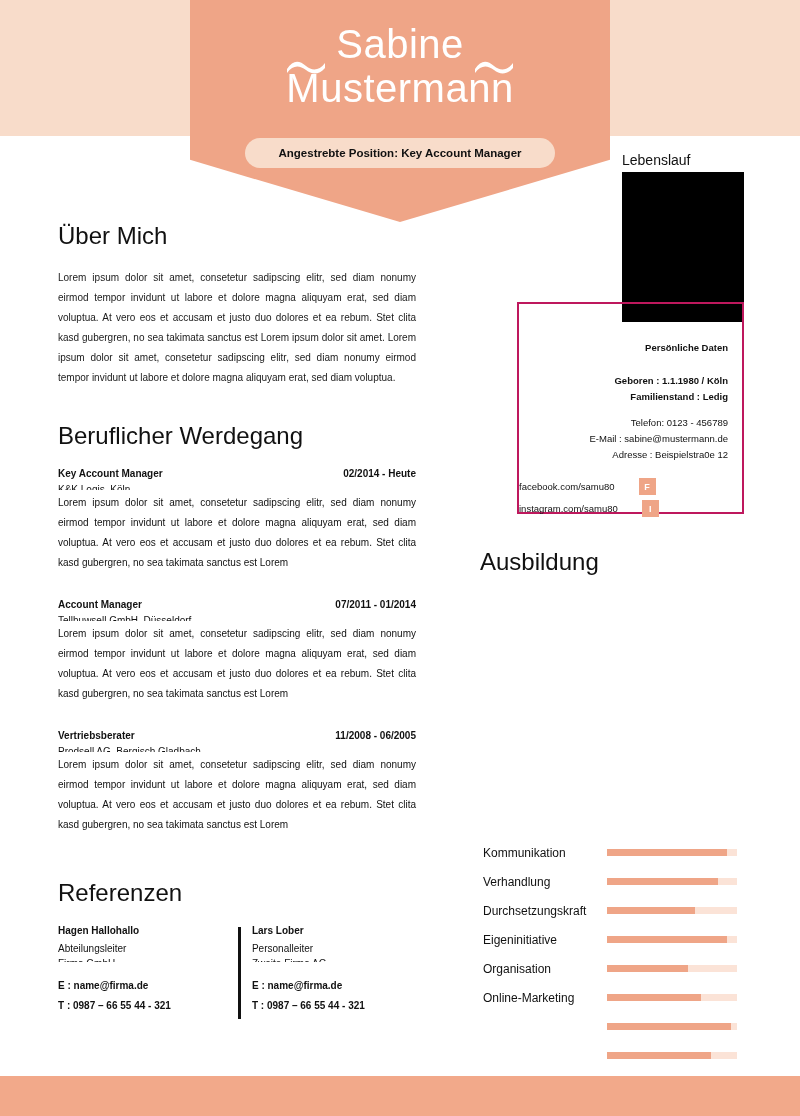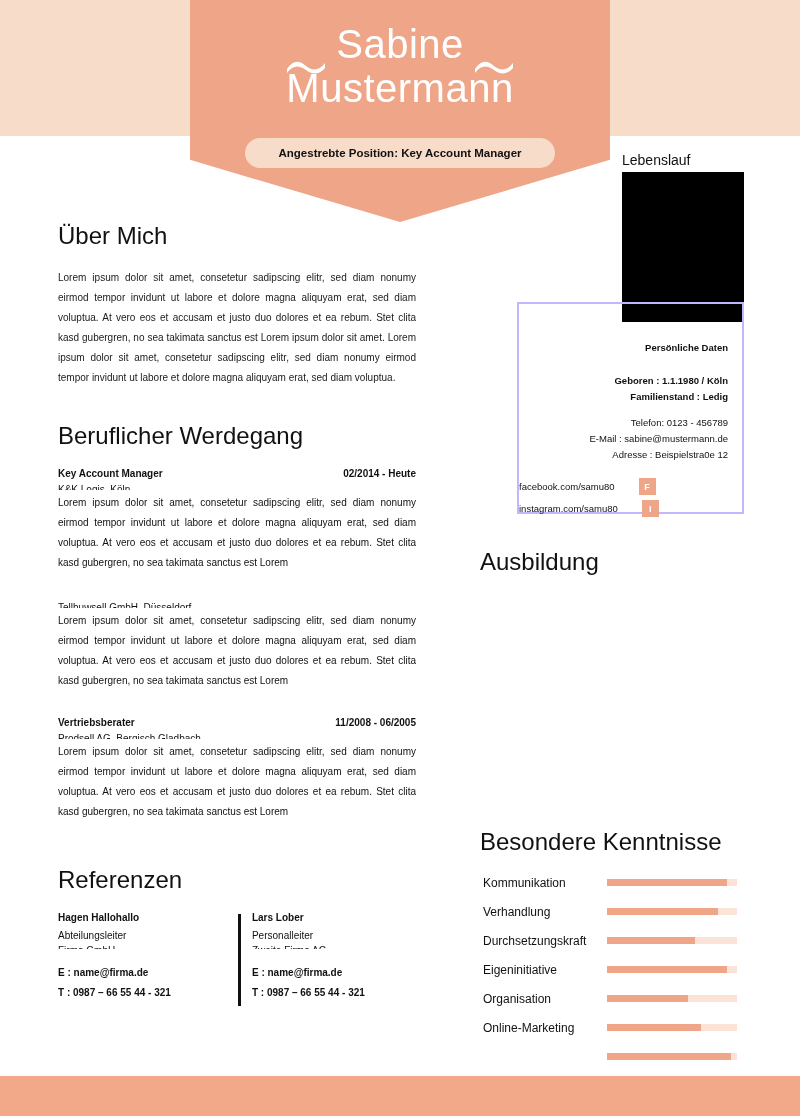--- a/index.html
+++ b/index.html
@@ -59,21 +59,21 @@
   .ref-role { font-size:10px; margin-bottom:2px; }
   .ref-company { font-size:10px; height:6px; overflow:hidden; margin-bottom:14px; line-height:16px; }
   .ref-line { font-size:10px; font-weight:bold; line-height:20px; }
   #cv-label { position:absolute; left:622px; top:152px; font-size:14px; color:#111; }
   #photo {
     position:absolute; left:622px; top:172px; width:122px; height:150px;
     background:#000000;
   }
   #data-box {
     position:absolute; left:517px; top:302px; width:227px; height:212px;
-    border:2px solid #c4b5fd; background:transparent;
+    border:2px solid #be185d; background:transparent;
   }
   #data-inner { padding:38px 14px 0 0; text-align:right; }
   .dt-title { font-size:9.5px; font-weight:bold; margin-bottom:20px; }
   .dt-line { font-size:9.5px; line-height:16px; }
   .dt-line.bold { font-weight:bold; }
   .dt-gap { height:10px; }
   .social-row { display:flex; align-items:center; gap:24px; margin-top:5px; }
   .social-txt { font-size:9.5px; }
   .social-box {
     width:17px; height:17px; background:#EFA587; color:#fff;
@@ -136,20 +136,24 @@
     <div class="job">
       <div class="job-head">
         <span>Key Account Manager</span>
         <span>02/2014 - Heute</span>
       </div>
       <div class="job-company">K&amp;K Logis, Köln</div>
       <div class="job-desc">Lorem ipsum dolor sit amet, consetetur sadipscing elitr, sed diam nonumy eirmod tempor invidunt ut labore et dolore magna aliquyam erat, sed diam voluptua. At vero eos et accusam et justo duo dolores et ea rebum. Stet clita kasd gubergren, no sea takimata sanctus est Lorem</div>
     </div>
 
     <div class="job">
+      <div class="job-head">
+        <span>Account Manager</span>
+        <span>07/2011 - 01/2014</span>
+      </div>
       <div class="job-company">Tellhuwsell GmbH, Düsseldorf</div>
       <div class="job-desc">Lorem ipsum dolor sit amet, consetetur sadipscing elitr, sed diam nonumy eirmod tempor invidunt ut labore et dolore magna aliquyam erat, sed diam voluptua. At vero eos et accusam et justo duo dolores et ea rebum. Stet clita kasd gubergren, no sea takimata sanctus est Lorem</div>
     </div>
 
     <div class="job">
       <div class="job-head">
         <span>Vertriebsberater</span>
         <span>11/2008 - 06/2005</span>
       </div>
       <div class="job-company">Prodsell AG, Bergisch Gladbach</div>
@@ -205,21 +209,20 @@
   </div>
 </div>
 
 <div id="edu">
   <div class="sec-title">Ausbildung</div>
 
 
 </div>
 
 <div id="skills">
-  <div class="sec-title">Besondere Kenntnisse</div>
   <div id="skill-rows">
       <div class="skill-label" style="top: 2px;">Kommunikation</div>
       <div class="skill-track" style="top: 5px; background: rgb(251, 227, 215);">
         <div class="skill-fill" style="width: 92%; background: rgb(239, 165, 135);"></div>
       </div>
       <div class="skill-label" style="top: 31px;">Verhandlung</div>
       <div class="skill-track" style="top: 34px; background: rgb(251, 227, 215);">
         <div class="skill-fill" style="width: 85%; background: rgb(239, 165, 135);"></div>
       </div>
       <div class="skill-label" style="top: 60px;">Durchsetzungskraft</div>

